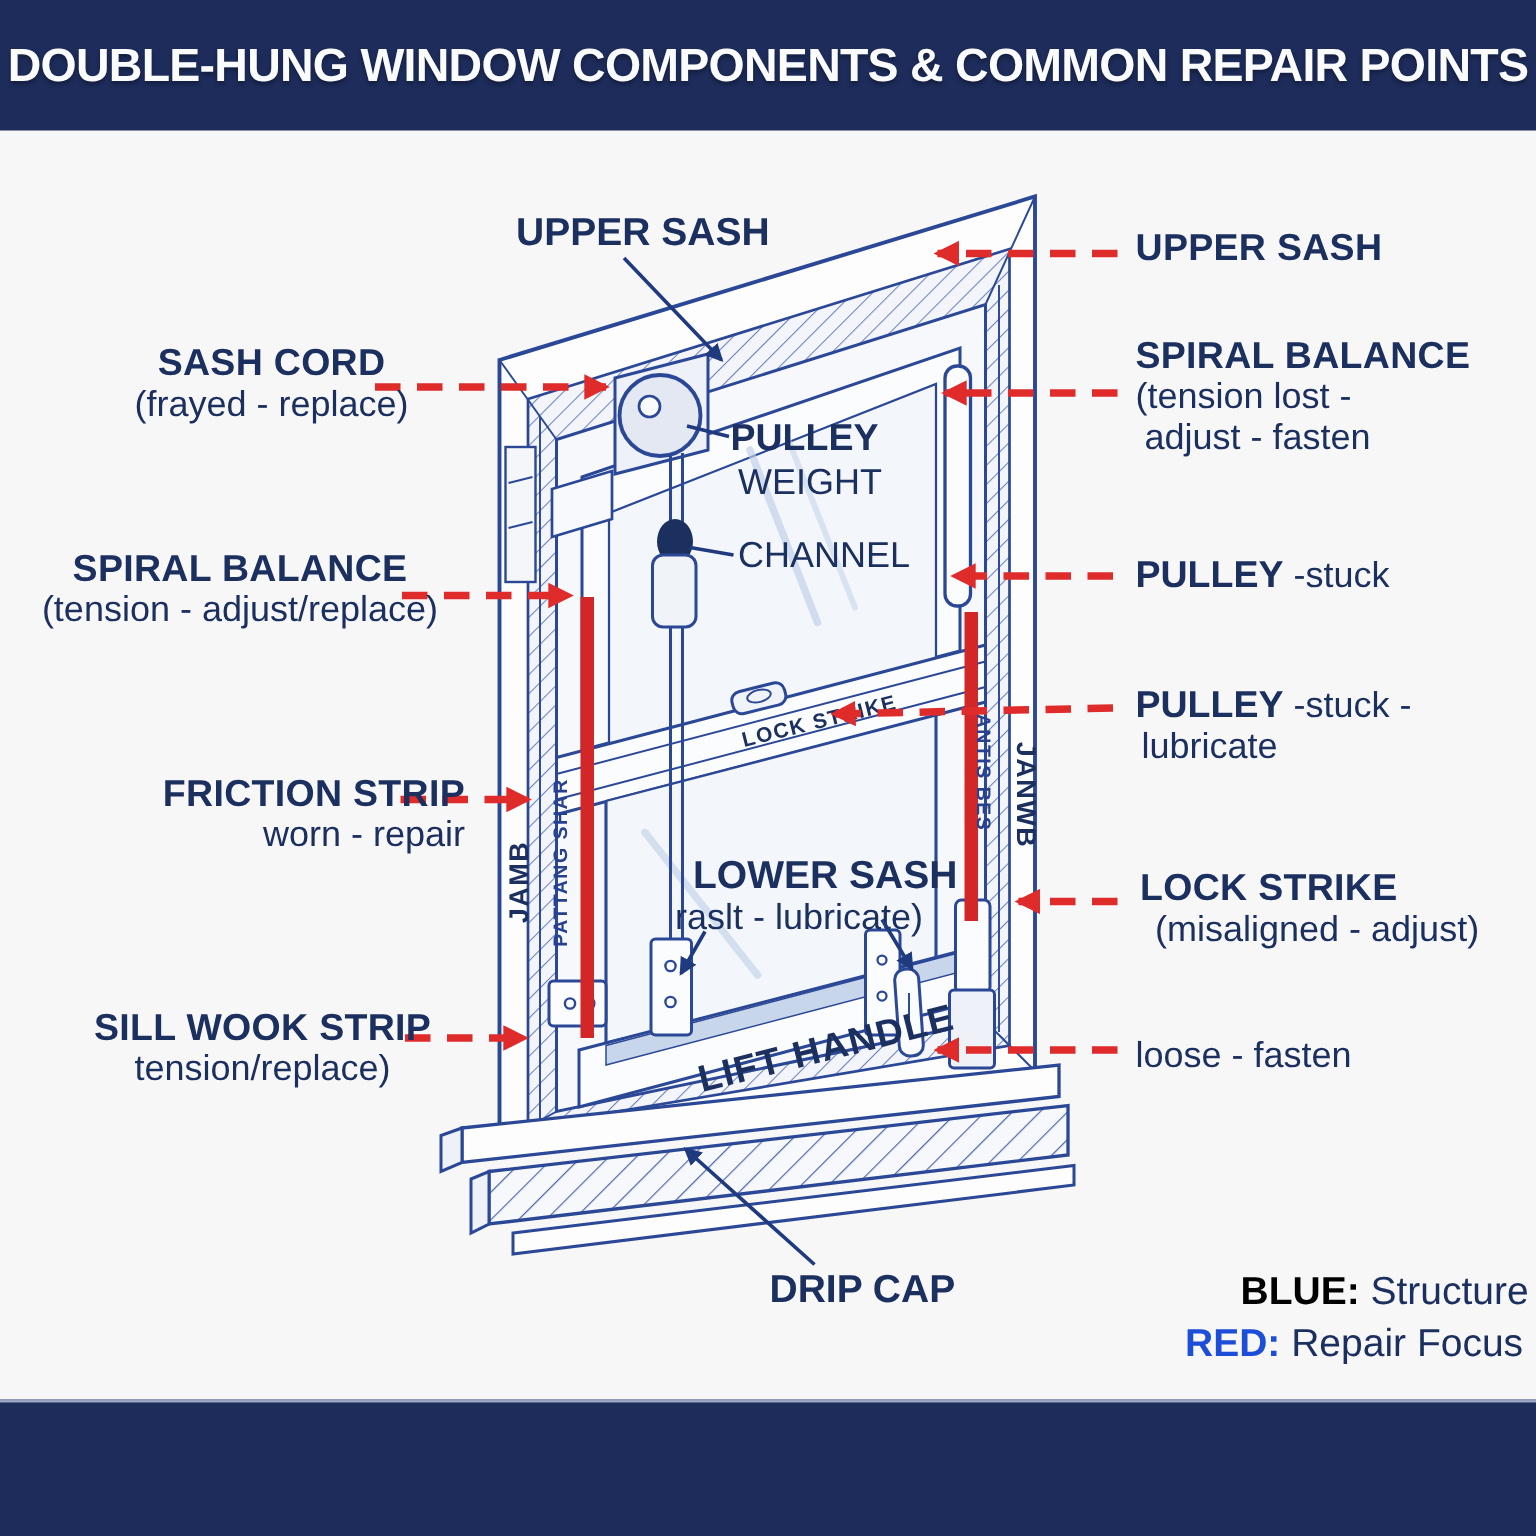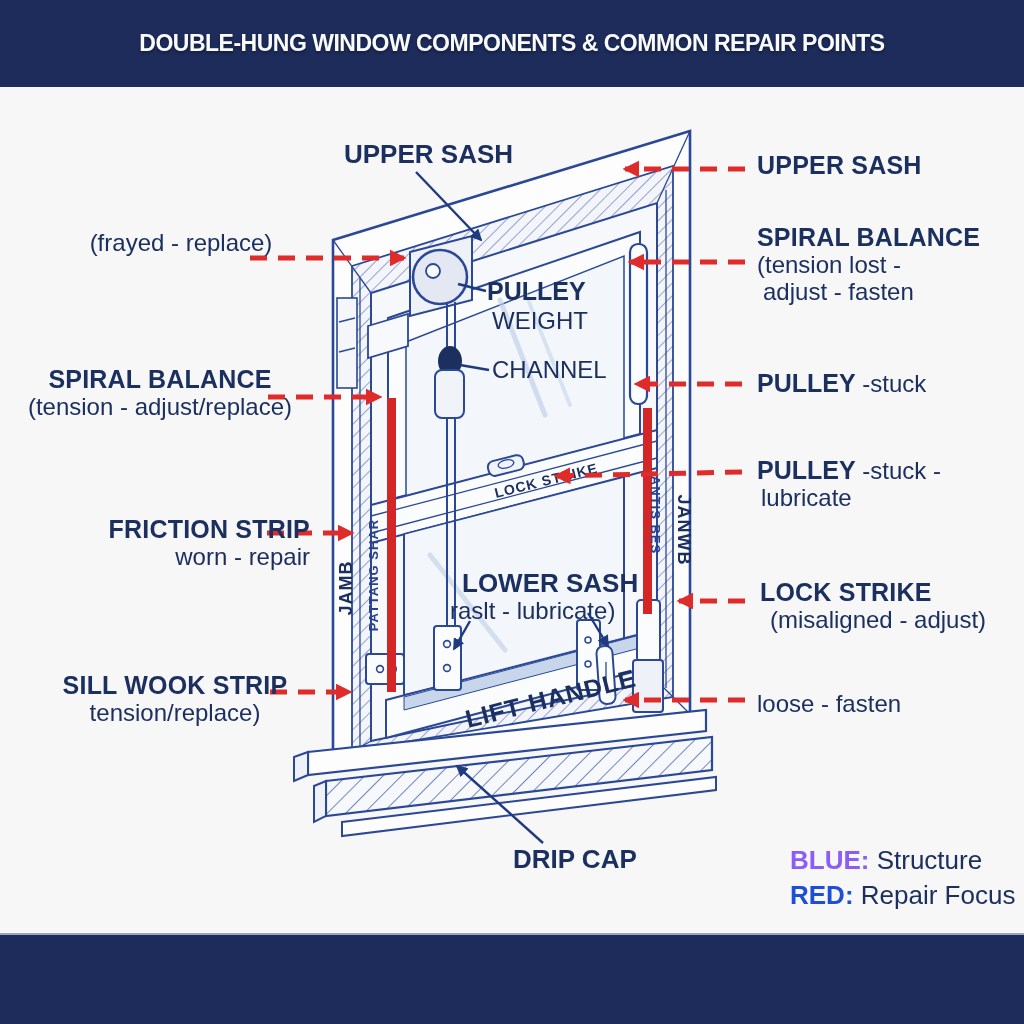--- a/index.html
+++ b/index.html
@@ -1,29 +1,29 @@
 <!DOCTYPE html>
 <html><head>
 <meta charset="utf-8">
 <style>
   html,body{margin:0;padding:0;}
   body{width:1024px;height:1024px;position:relative;background:#f7f7f8;
        font-family:"Liberation Sans",sans-serif;overflow:hidden;}
   .banner{position:absolute;left:0;width:1024px;background:#1d2c5b;}
   .banner.top{top:0;height:87px;display:flex;align-items:center;justify-content:center;}
   .banner.bottom{top:933px;height:91px;border-top:2px solid #9aa3c0;}
-  .banner-title{color:#fafbfd;font-size:23px;font-weight:700;letter-spacing:-0.5px;
+  .banner-title{color:#fafbfd;font-size:31px;font-weight:700;letter-spacing:-0.5px;
        white-space:nowrap;text-shadow:0 2px 3px rgba(0,0,0,.35);}
   svg{position:absolute;top:0;left:0;}
   .callout{position:absolute;color:#1c3060;line-height:27px;font-size:24px;}
   .callout .t{font-weight:700;font-size:25px;letter-spacing:0.2px;}
   .callout.center{text-align:center;}
   .inline-bold{font-weight:700;font-size:25px;}
   .legend{position:absolute;left:790px;top:843px;font-size:26px;line-height:35px;color:#1c3060;}
-  .legend .k-blue{color:#8b5cf6;font-weight:700;}
+  .legend .k-blue{color:#000000;font-weight:700;margin-left:37px;}
   .legend .k-red{color:#1d4ed8;font-weight:700;}
   
   .st{fill:#1c3060;font-family:"Liberation Sans",sans-serif;}
   .st-b26{font-size:26px;font-weight:700;}
   .st-b25{font-size:25px;font-weight:700;}
   .st-r24{font-size:24px;font-weight:400;}
   .st-rail{font-size:14px;font-weight:700;letter-spacing:1px;}
   .st-lift{font-size:25px;font-weight:700;letter-spacing:1px;}
   .st-vert-b{font-size:18px;font-weight:700;letter-spacing:1px;}
   .st-vert-s{font-size:13px;font-weight:700;letter-spacing:1px;fill:#27418f;}
@@ -175,20 +175,21 @@
     <line class="navy-arrow" marker-end="url(#navyhead)" x1="416" y1="172" x2="481" y2="240"></line>
     <line class="navy-arrow" x1="486" y1="291" x2="458" y2="284"></line>
     <line class="navy-arrow" x1="489" y1="370" x2="460" y2="365"></line>
     <line class="navy-arrow" marker-end="url(#navyhead)" x1="470" y1="621" x2="454" y2="649"></line>
     <line class="navy-arrow" marker-end="url(#navyhead)" x1="588" y1="613" x2="608" y2="646"></line>
     <line class="navy-arrow" marker-end="url(#navyhead)" x1="543" y1="843" x2="457" y2="766"></line>
   </g>
 </svg>
 
 <div class="callout center" style="left:36px;top:229px;width:290px;">
+  <div class="t">SASH CORD</div>
   <div>(frayed - replace)</div>
 </div>
 <div class="callout center" style="left:10px;top:366px;width:300px;">
   <div class="t">SPIRAL BALANCE</div>
   <div>(tension - adjust/replace)</div>
 </div>
 <div class="callout center" style="left:30px;top:516px;width:280px;text-align:right;">
   <div class="t">FRICTION STRIP</div>
   <div>worn - repair</div>
 </div>

